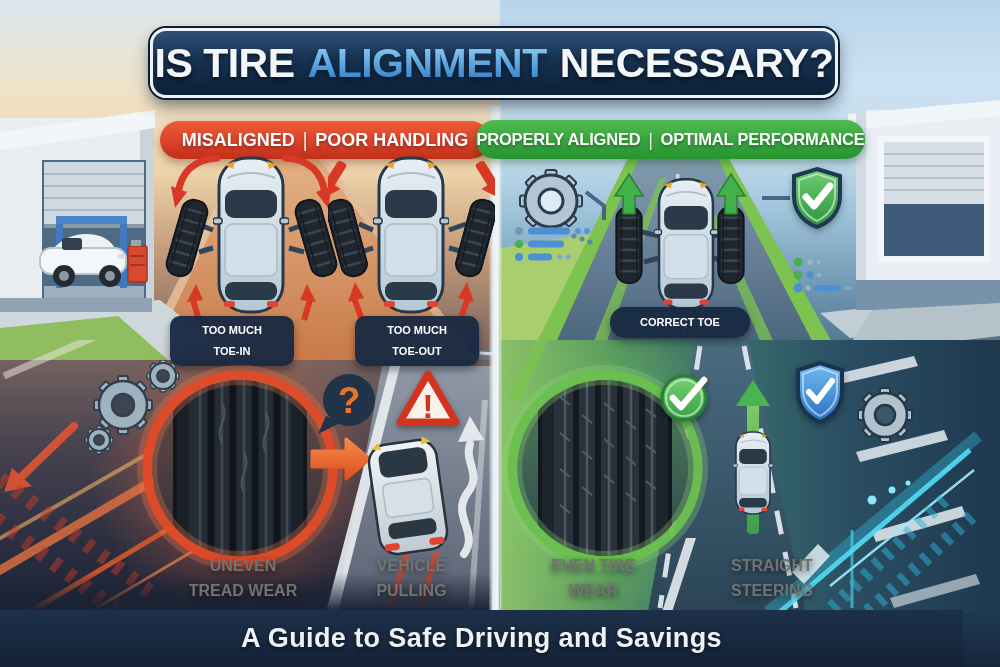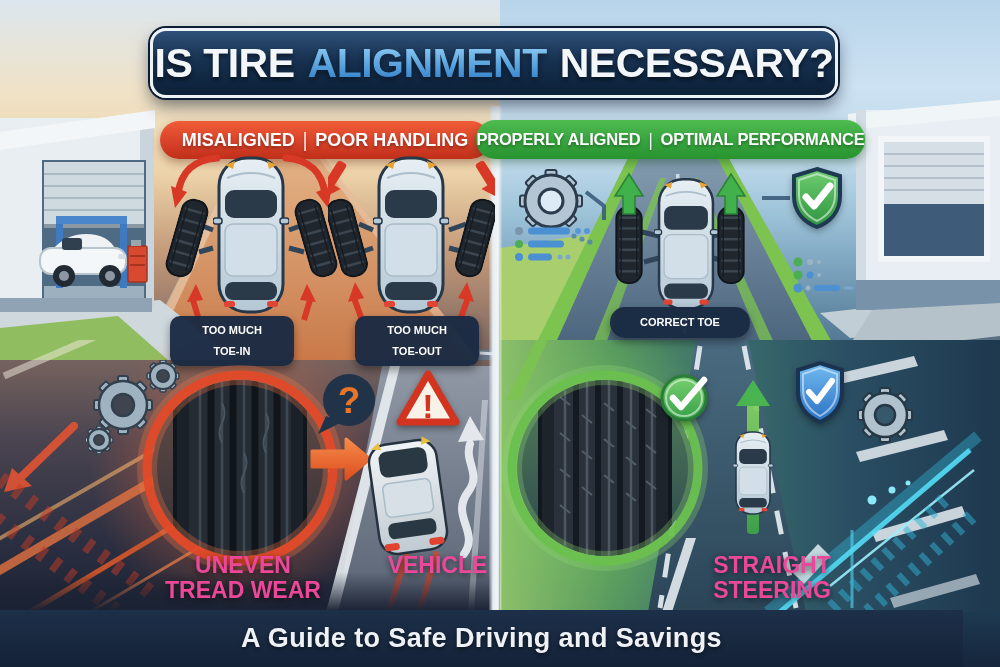--- a/index.html
+++ b/index.html
@@ -38,24 +38,24 @@
   .header-right{left:476px;top:120px;width:389px;height:39px;border-radius:19px;font-size:16.5px;letter-spacing:-.2px;
     background:linear-gradient(180deg,#4fbc50 0%,#37a33e 55%,#28942f 100%);
     box-shadow:0 4px 8px rgba(10,60,20,.35);}
   
   .badge{background:rgba(25,42,67,.96);border-radius:10px;color:#fff;font-weight:800;
     display:flex;flex-direction:column;align-items:center;justify-content:center;
     font-size:11px;line-height:21px;box-shadow:0 4px 8px rgba(0,0,0,.4);text-align:center;}
   .badge-toe-in{left:170px;top:316px;width:124px;height:50px;}
   .badge-toe-out{left:355px;top:316px;width:124px;height:50px;}
   .badge-correct-toe{left:610px;top:307px;width:140px;height:31px;border-radius:15px;flex-direction:row;}
-  .caption{color:#ec4899;font-weight:800;text-align:center;font-size:23px;line-height:25px;
+  .caption{color:#737373;font-weight:800;text-align:center;font-size:16px;line-height:25px;
     text-shadow:0 2px 6px rgba(0,0,0,.6);}
   .caption-tread{left:148px;top:553px;width:190px;}
-  .caption-pulling{left:370px;top:553px;width:135px;}
+  .caption-pulling{left:344px;top:553px;width:135px;}
   .caption-wear{left:516px;top:553px;width:155px;}
   .caption-steering{left:686px;top:553px;width:172px;}
   
   .el-car-toe-in{left:163px;top:152px;width:177px;height:172px;}
   .el-car-toe-out{left:328px;top:152px;width:167px;height:172px;}
   .el-gears-left{left:86px;top:360px;width:112px;height:100px;}
   .el-tire-worn{left:133px;top:363px;width:214px;height:212px;}
   .el-bubble{left:316px;top:372px;width:62px;height:66px;}
   .el-arrow-orange{left:308px;top:434px;width:66px;height:50px;}
   .el-warning{left:396px;top:368px;width:64px;height:62px;filter:drop-shadow(0 3px 3px rgba(0,0,0,.4));}
@@ -518,20 +518,21 @@
       <polygon points="30,-52 22,-58 20,-50" fill="#e8c040"></polygon>
     </g>
   </svg>
 
   <div class="abs caption caption-tread">
     <div>UNEVEN</div>
     <div>TREAD WEAR</div>
   </div>
   <div class="abs caption caption-pulling">
     <div>VEHICLE</div>
+    <div>PULLING</div>
   </div>
 
   <svg class="abs el-gear-top-right" viewBox="0 0 66 66">
     <g transform="translate(33,33)">
       <g fill="#b4c6d4" stroke="#2c3c4c" stroke-width="2">
         <rect x="-5.5" y="-31" width="11" height="62" rx="2"></rect>
         <rect x="-5.5" y="-31" width="11" height="62" rx="2" transform="rotate(45)"></rect>
         <rect x="-5.5" y="-31" width="11" height="62" rx="2" transform="rotate(90)"></rect>
         <rect x="-5.5" y="-31" width="11" height="62" rx="2" transform="rotate(135)"></rect>
       </g>
@@ -664,20 +665,24 @@
         <rect x="-5" y="-27" width="10" height="54" rx="2"></rect>
         <rect x="-5" y="-27" width="10" height="54" rx="2" transform="rotate(45)"></rect>
         <rect x="-5" y="-27" width="10" height="54" rx="2" transform="rotate(90)"></rect>
         <rect x="-5" y="-27" width="10" height="54" rx="2" transform="rotate(135)"></rect>
       </g>
       <circle r="22" fill="#b0c2ce" stroke="#273845" stroke-width="2.5"></circle>
       <circle r="10" fill="#35586a" stroke="#273845" stroke-width="2.5"></circle>
     </g>
   </svg>
 
+  <div class="abs caption caption-wear">
+    <div>EVEN TIRE</div>
+    <div>WEAR</div>
+  </div>
   <div class="abs caption caption-steering">
     <div>STRAIGHT</div>
     <div>STEERING</div>
   </div>
 
   <div class="abs footer">
     <div class="footer-text">A Guide to Safe Driving and Savings</div>
   </div>
 </div>
 

